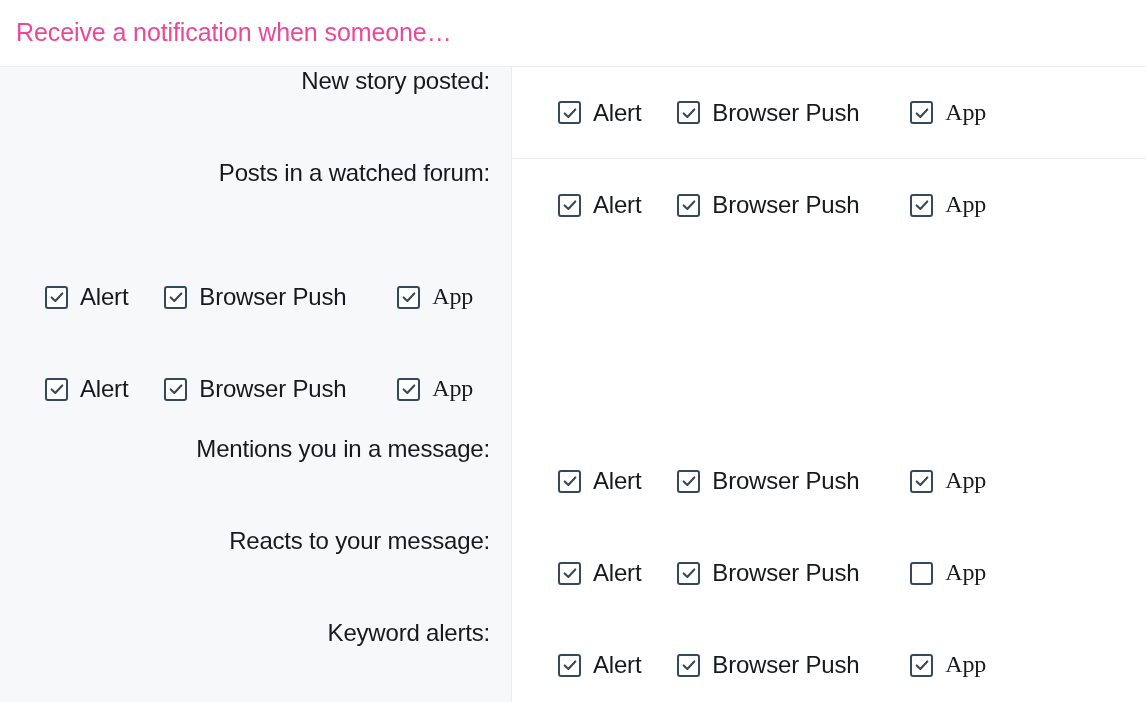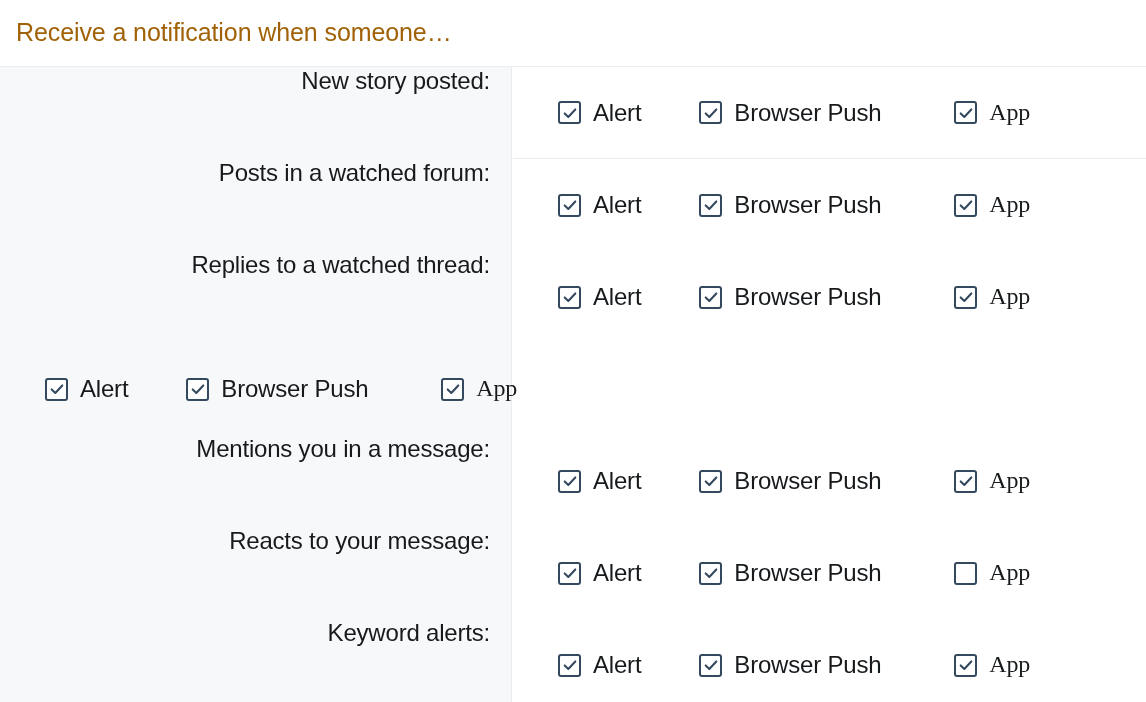--- a/index.html
+++ b/index.html
@@ -27,21 +27,21 @@
     height: 67px;
     background: #ffffff;
     border-bottom: 1px solid #eceef0;
     display: flex;
     align-items: center;
     padding: 0 16px;
   }
   .panel-header-title {
     font-size: 25px;
     font-weight: 400;
-    color: #a16207;
+    color: #ec4899;
     letter-spacing: -0.1px;
     white-space: nowrap;
     line-height: 1.1;
   }
 
   
   .prefs-table {
     position: absolute;
     top: 67px;
     left: 0;
@@ -92,21 +92,20 @@
   }
 
   .options-cell {
     position: relative;
     z-index: 2;
     flex: 1 1 auto;
     height: 100%;
     display: flex;
     align-items: center;
     background: transparent;
-    gap: 22px;
   }
 
   .option {
     display: flex;
     align-items: center;
     gap: 12px;
     white-space: nowrap;
   }
   .option.col-alert   { margin-left: 45px; }
   .option.col-browser { margin-left: 36px; }
@@ -210,23 +209,20 @@
               <span class="cbx" role="checkbox" aria-checked="true">
                 <svg viewBox="0 0 24 24">
                   <path d="M4.5 12.6 L9.6 17.6 L19.5 7.0" fill="none" stroke="#34495e" stroke-width="2.9" stroke-linecap="round" stroke-linejoin="round"></path>
                 </svg>
               </span>
               <span class="option-label">App</span>
             </label>
           </div>
         </div>
         <div class="pref-row">
-          <div class="label-cell">
-            <div class="pref-label">Replies to a watched thread:</div>
-          </div>
           <div class="options-cell">
             <label class="option col-alert">
               <span class="cbx" role="checkbox" aria-checked="true">
                 <svg viewBox="0 0 24 24">
                   <path d="M4.5 12.6 L9.6 17.6 L19.5 7.0" fill="none" stroke="#34495e" stroke-width="2.9" stroke-linecap="round" stroke-linejoin="round"></path>
                 </svg>
               </span>
               <span class="option-label">Alert</span>
             </label>
             <label class="option col-browser">

